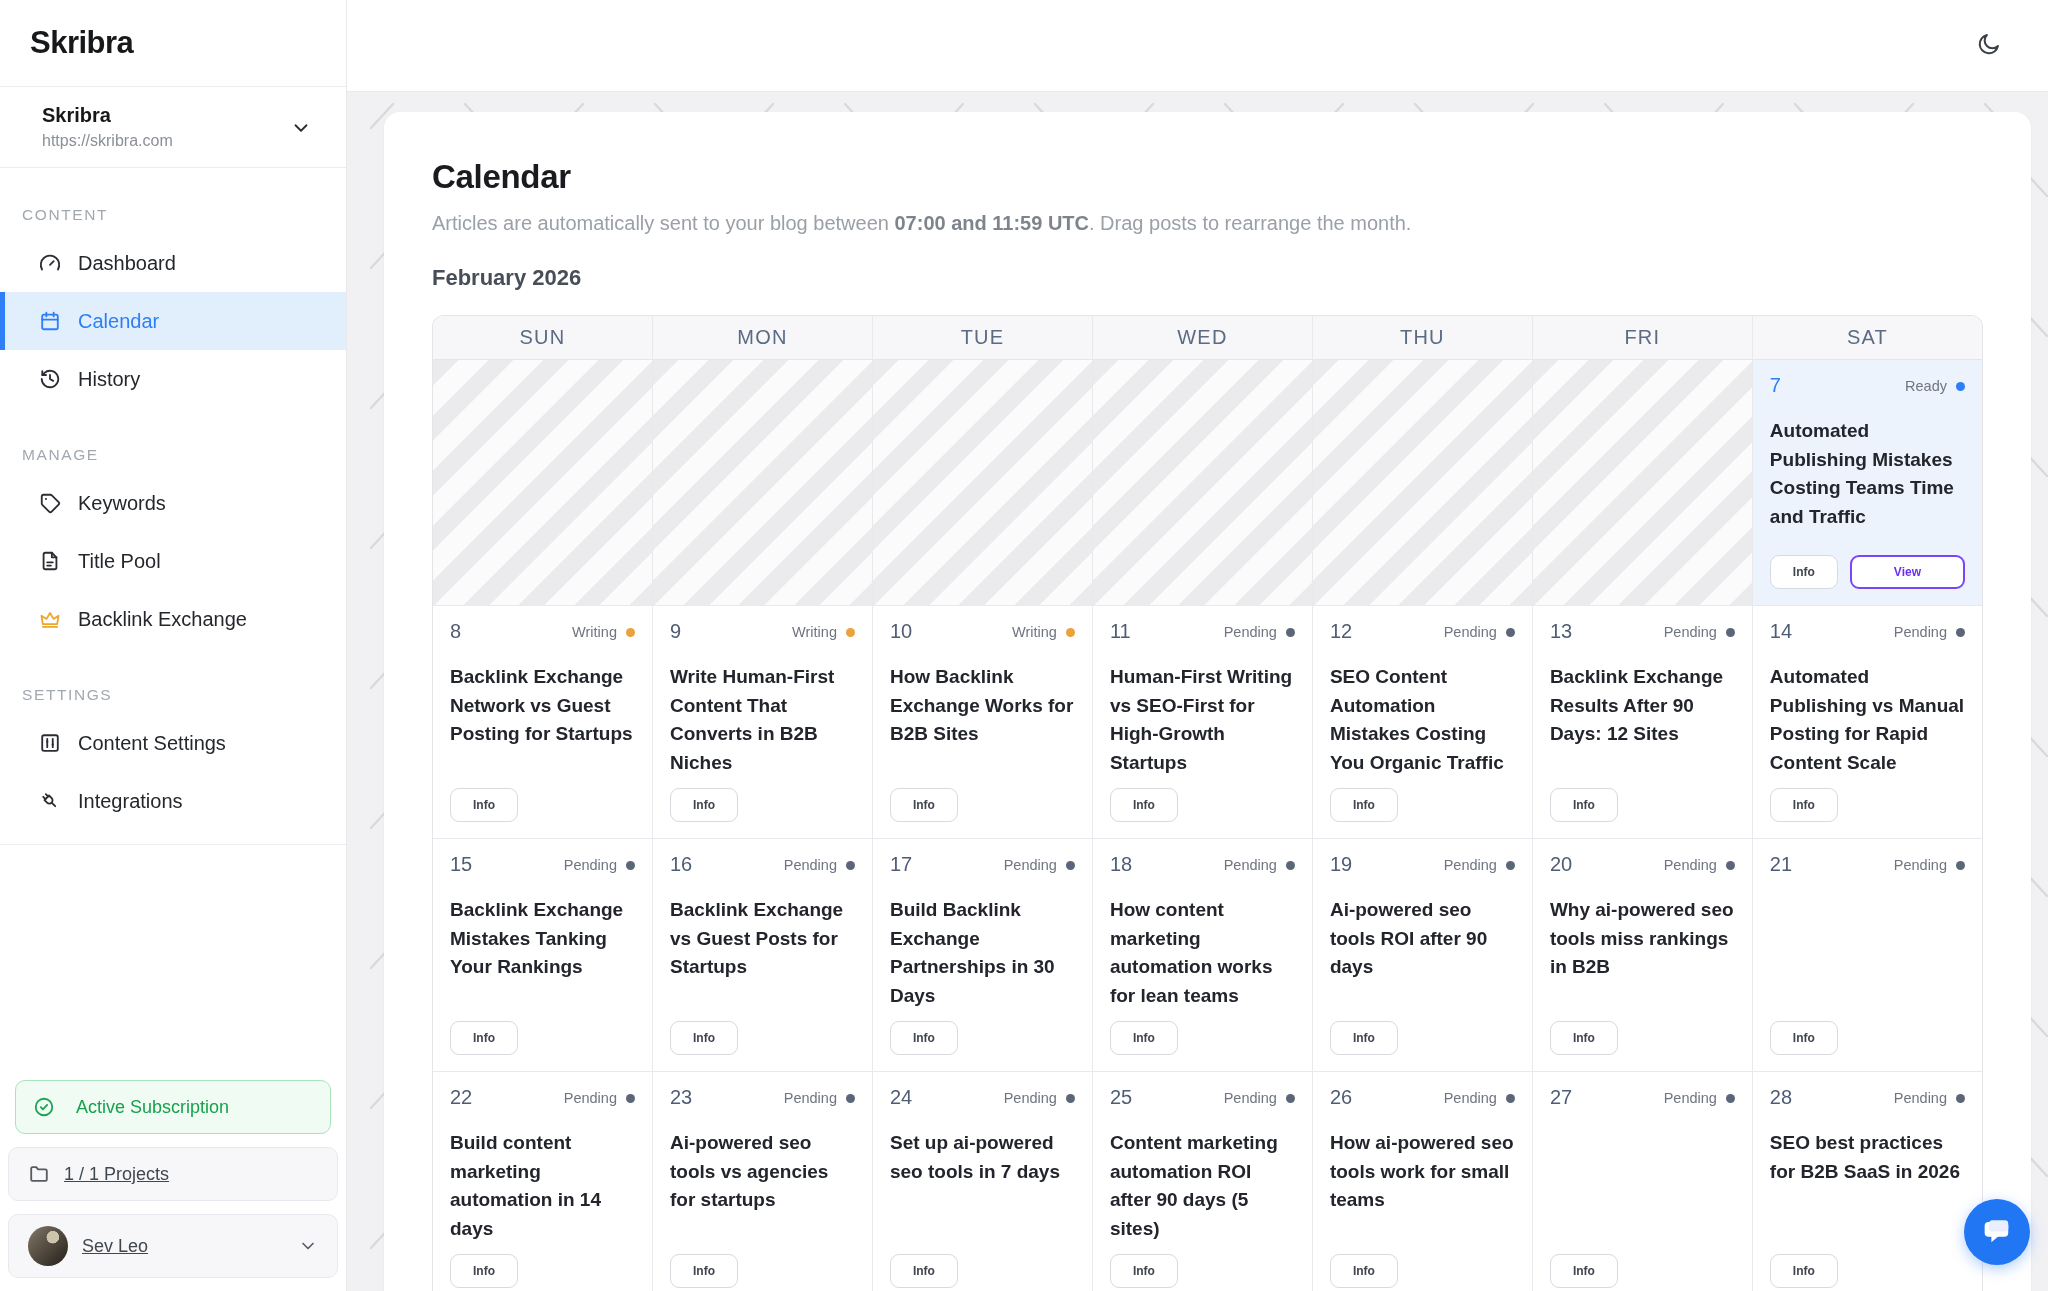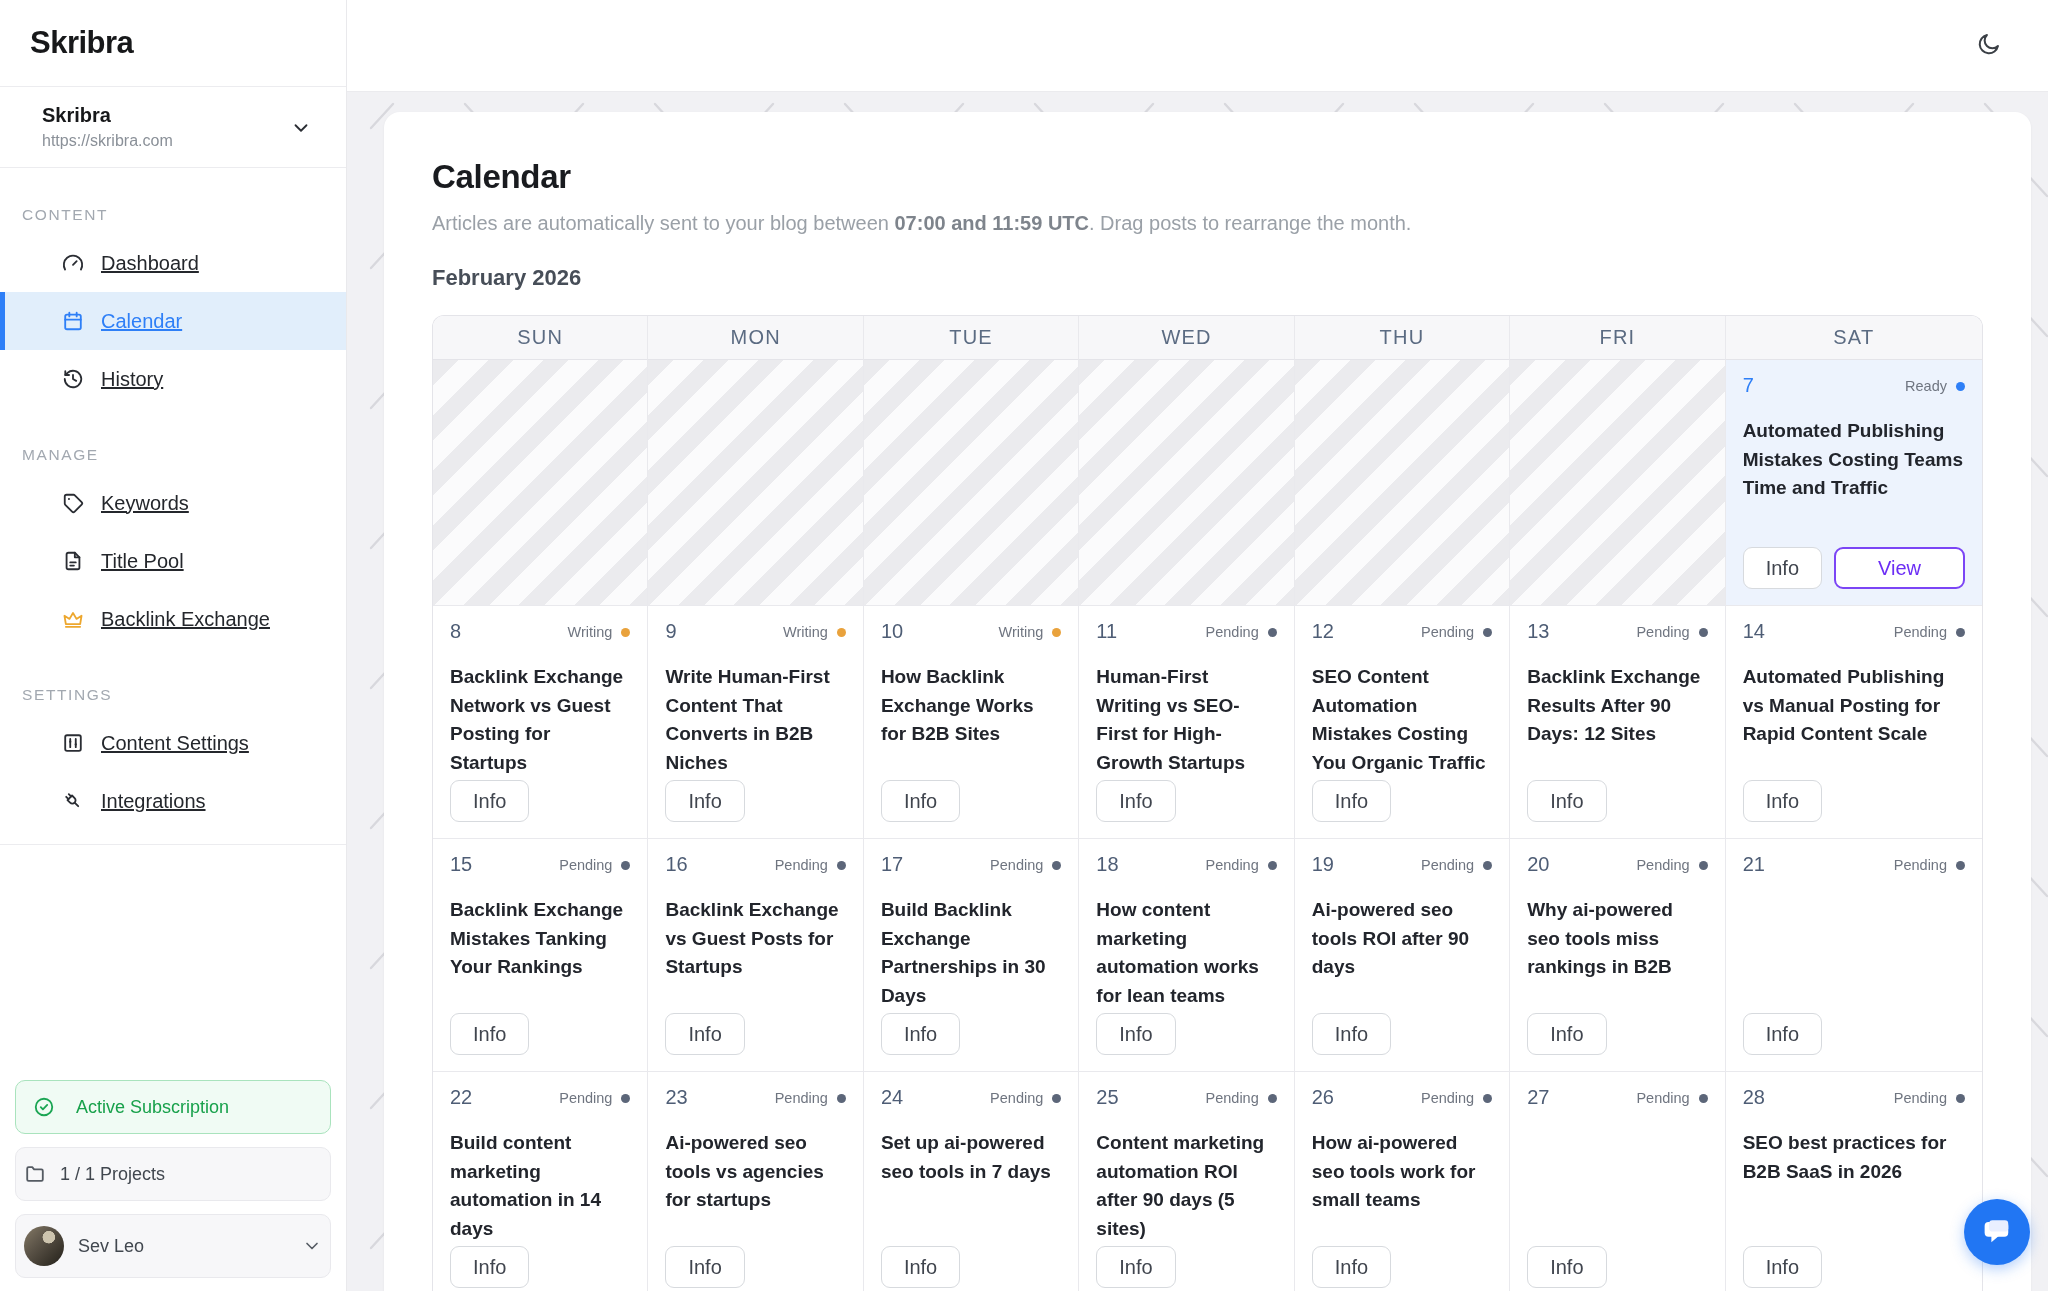--- a/index.html
+++ b/index.html
@@ -8,31 +8,31 @@
 
   
   .sidebar { width:347px; min-width:347px; height:100%; background:#fff; border-right:1px solid #e9e9ec; display:flex; flex-direction:column; }
   .logo-row { height:87px; display:flex; align-items:center; padding-left:30px; border-bottom:1px solid #ececef; }
   .logo { font-size:31px; font-weight:700; letter-spacing:-0.5px; color:#17181a; }
   .project-selector { position:relative; padding:17px 40px 17px 42px; border-bottom:1px solid #ececef; cursor:pointer; }
   .project-name { font-size:20px; font-weight:600; color:#17181a; }
   .project-url { font-size:16px; color:#8a9098; margin-top:5px; }
   .project-selector .chev { position:absolute; right:34px; top:30px; width:22px; height:22px; color:#2a2d33; }
   .section-label { font-size:15.5px; color:#a2a8b0; letter-spacing:1.6px; margin:38px 0 10px 22px; }
-  .nav-item { position:relative; display:flex; align-items:center; gap:17px; height:58px; padding-left:62px; font-size:20px; color:#24272c; cursor:pointer;text-decoration:underline; }
+  .nav-item { position:relative; display:flex; align-items:center; gap:17px; height:58px; padding-left:39px; font-size:20px; color:#24272c; cursor:pointer; }
   .nav-item.active { background:#e1eefb; color:#2e7ff7; }
   .nav-item.active::before { content:''; position:absolute; left:0; top:0; bottom:0; width:5px; background:#2e7ff7; }
   .nav-icon { width:22px; height:22px; display:flex; align-items:center; justify-content:center; color:#2a2d33; }
   .nav-icon svg { width:22px; height:22px; }
   .nav-item.active .nav-icon { color:#2e7ff7; }
   .side-divider { border-top:1px solid #ececef; margin-top:14px; }
   .side-spacer { flex:1; }
   .sub-pill { margin:0 15px; height:54px; border:1px solid #a9e3bd; background:#f0fbf4; border-radius:10px; display:flex; align-items:center; gap:21px; padding:0 17px; color:#18a14b; font-size:18px; cursor:pointer; }
   .sub-pill .pill-icon { width:22px; height:22px; color:#1ba553; }
-  .side-card { margin:13px 15px 0; height:54px; border:1px solid #e9e9ed; background:#f7f7f9; border-radius:10px; display:flex; align-items:center; gap:14px; padding:0 8px; color:#41474f; font-size:18px; cursor:pointer; }
+  .side-card { margin:13px 8px 0; height:54px; border:1px solid #e9e9ed; background:#f7f7f9; border-radius:10px; display:flex; align-items:center; gap:14px; padding:0 19px; color:#41474f; font-size:18px; cursor:pointer;text-decoration:underline; }
   .side-card .card-icon { width:22px; height:22px; color:#555b63; }
   .user-card { height:64px; margin-bottom:13px;text-align:center; }
   .avatar { width:40px; height:40px; border-radius:50%; background:radial-gradient(circle at 62% 28%, #cdc4ae 0 16%, rgba(0,0,0,0) 17%), linear-gradient(135deg,#857a66 0%, #5d5549 38%, #3a352c 75%, #23201b 100%); flex:0 0 40px; }
   .user-card .chev { margin-left:auto; width:20px; height:20px; color:#565c64; }
 
   
   .main { flex:1; display:flex; flex-direction:column; height:100%; min-width:0; }
   .topbar { height:92px; background:#fff; border-bottom:1px solid #ebebee; display:flex; align-items:center; justify-content:flex-end; padding-right:36px; }
   .theme-btn { width:48px; height:48px; border:none; background:transparent; display:flex; align-items:center; justify-content:center; cursor:pointer; color:#3b4046; }
   .theme-btn svg { width:27px; height:27px; }
@@ -52,21 +52,21 @@
   .cal-grid > :nth-child(7n) { border-right:0; }
   .cell.empty { background:repeating-linear-gradient(135deg,#ebebee 0 18px,#fbfbfc 18px 39px); cursor:default; }
   .cell.highlight { background:#edf3fd; }
   .cell-top { display:flex; justify-content:space-between; align-items:flex-start; }
   .date-num { font-size:20px; color:#4e5d75; }
   .cell.highlight .date-num { color:#2e7ff7; }
   .status { display:flex; align-items:center; gap:9px; font-size:14.5px; color:#6f7580; padding-top:4px; }
   .status-dot { width:9px; height:9px; border-radius:50%; background:#5c6679; }
   .cell-title { margin-top:20px; font-size:19px; font-weight:600; line-height:1.5; color:#22252c; }
   .cell-actions { margin-top:auto; display:flex; gap:12px; }
-  .cell-btn { font-family:inherit; font-size:20px; font-weight:400; line-height:1; padding:10px 22px; border-radius:9px; background:#fff; border:1px solid #d7dade; color:#40454e; cursor:pointer; }
+  .cell-btn { font-family:inherit; font-size:12px; font-weight:700; line-height:1; padding:10px 22px; border-radius:9px; background:#fff; border:1px solid #d7dade; color:#40454e; cursor:pointer; }
   .cell-btn.view { border:2px solid #7b45f5; color:#6c2ef5; padding:9px 42px; }
 
   
   .chat-fab { position:fixed; right:18px; bottom:26px; width:66px; height:66px; border-radius:50%; background:#2176f3; border:none; cursor:pointer; display:flex; align-items:center; justify-content:center; box-shadow:0 4px 14px rgba(33,118,243,0.35); }
   .chat-fab svg { width:36px; height:36px; }
 </style>
 </head>
 <body>
 
 <aside class="sidebar">

